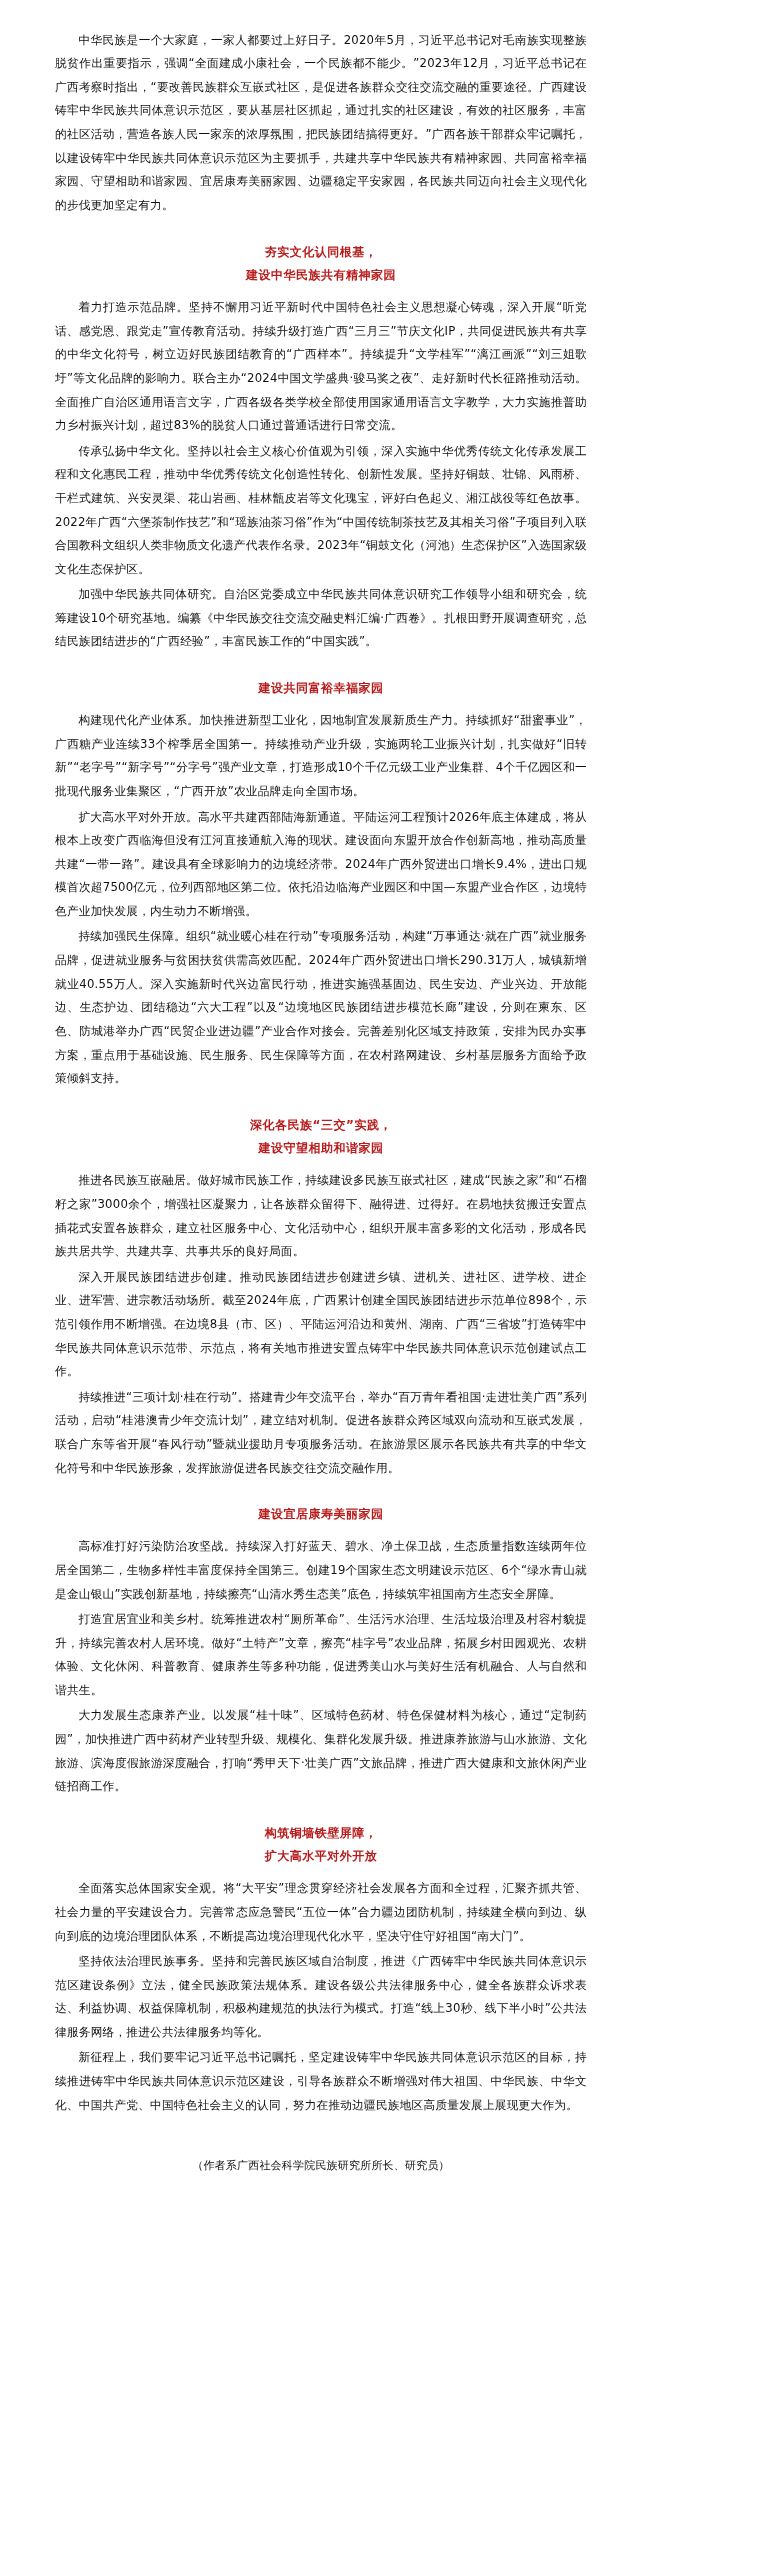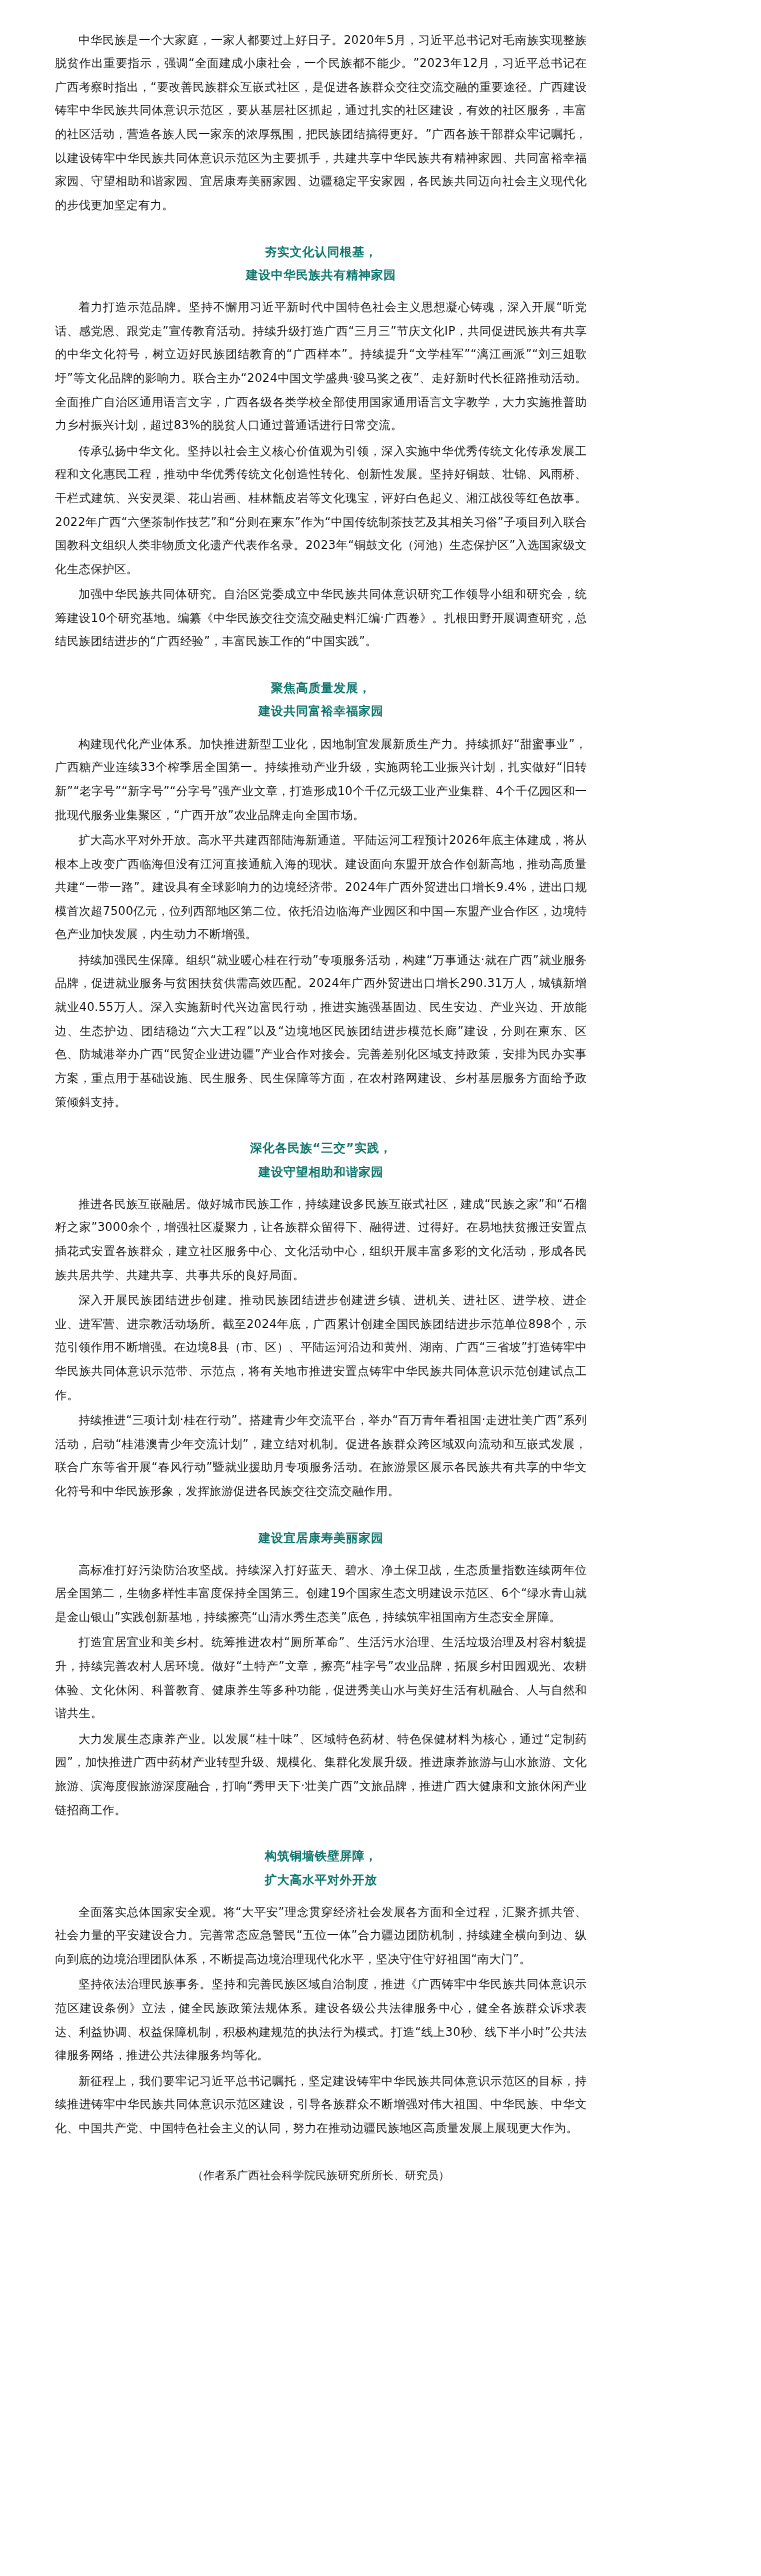--- a/index.html
+++ b/index.html
@@ -29,54 +29,53 @@
     letter-spacing: 0.2px;
     color: #111111;
   }
   .section-head {
     text-align: center;
     font-weight: bold;
     font-size: 12px;
     line-height: 1.95;
     margin: 23px 0 8.8px 0;
     letter-spacing: 0.5px;
-    color: #0f766e;
+    color: #b91c1c;
   }
   .section-head .l1,
   .section-head .l2 {
     display: block;
   }
   .spacer-top { height: 3.5px; }
   .signature {
     text-align: center;
     font-size: 11px;
-    margin-top: 27px;
+    margin-top: 41px;
     color: #111111;
     letter-spacing: 0.2px;
   }
 </style>
 </head>
 <body>
 
 <div class="page">
 
   <div class="spacer-top"></div>
 
   <p class="para">中华民族是一个大家庭，一家人都要过上好日子。2020年5月，习近平总书记对毛南族实现整族脱贫作出重要指示，强调“全面建成小康社会，一个民族都不能少。”2023年12月，习近平总书记在广西考察时指出，“要改善民族群众互嵌式社区，是促进各族群众交往交流交融的重要途径。广西建设铸牢中华民族共同体意识示范区，要从基层社区抓起，通过扎实的社区建设，有效的社区服务，丰富的社区活动，营造各族人民一家亲的浓厚氛围，把民族团结搞得更好。”广西各族干部群众牢记嘱托，以建设铸牢中华民族共同体意识示范区为主要抓手，共建共享中华民族共有精神家园、共同富裕幸福家园、守望相助和谐家园、宜居康寿美丽家园、边疆稳定平安家园，各民族共同迈向社会主义现代化的步伐更加坚定有力。</p>
 
   <div class="section-head">
     <span class="l1">夯实文化认同根基，</span>
     <span class="l2">建设中华民族共有精神家园</span>
   </div>
   <p class="para">着力打造示范品牌。坚持不懈用习近平新时代中国特色社会主义思想凝心铸魂，深入开展“听党话、感党恩、跟党走”宣传教育活动。持续升级打造广西“三月三”节庆文化IP，共同促进民族共有共享的中华文化符号，树立迈好民族团结教育的“广西样本”。持续提升“文学桂军”“漓江画派”“刘三姐歌圩”等文化品牌的影响力。联合主办“2024中国文学盛典·骏马奖之夜”、走好新时代长征路推动活动。全面推广自治区通用语言文字，广西各级各类学校全部使用国家通用语言文字教学，大力实施推普助力乡村振兴计划，超过83%的脱贫人口通过普通话进行日常交流。</p>
-  <p class="para">传承弘扬中华文化。坚持以社会主义核心价值观为引领，深入实施中华优秀传统文化传承发展工程和文化惠民工程，推动中华优秀传统文化创造性转化、创新性发展。坚持好铜鼓、壮锦、风雨桥、干栏式建筑、兴安灵渠、花山岩画、桂林甑皮岩等文化瑰宝，评好白色起义、湘江战役等红色故事。2022年广西“六堡茶制作技艺”和“分则在柬东”作为“中国传统制茶技艺及其相关习俗”子项目列入联合国教科文组织人类非物质文化遗产代表作名录。2023年“铜鼓文化（河池）生态保护区”入选国家级文化生态保护区。</p>
+  <p class="para">传承弘扬中华文化。坚持以社会主义核心价值观为引领，深入实施中华优秀传统文化传承发展工程和文化惠民工程，推动中华优秀传统文化创造性转化、创新性发展。坚持好铜鼓、壮锦、风雨桥、干栏式建筑、兴安灵渠、花山岩画、桂林甑皮岩等文化瑰宝，评好白色起义、湘江战役等红色故事。2022年广西“六堡茶制作技艺”和“瑶族油茶习俗”作为“中国传统制茶技艺及其相关习俗”子项目列入联合国教科文组织人类非物质文化遗产代表作名录。2023年“铜鼓文化（河池）生态保护区”入选国家级文化生态保护区。</p>
   <p class="para">加强中华民族共同体研究。自治区党委成立中华民族共同体意识研究工作领导小组和研究会，统筹建设10个研究基地。编纂《中华民族交往交流交融史料汇编·广西卷》。扎根田野开展调查研究，总结民族团结进步的“广西经验”，丰富民族工作的“中国实践”。</p>
 
   <div class="section-head">
-    <span class="l1">聚焦高质量发展，</span>
     <span class="l2">建设共同富裕幸福家园</span>
   </div>
   <p class="para">构建现代化产业体系。加快推进新型工业化，因地制宜发展新质生产力。持续抓好“甜蜜事业”，广西糖产业连续33个榨季居全国第一。持续推动产业升级，实施两轮工业振兴计划，扎实做好“旧转新”“老字号”“新字号”“分字号”强产业文章，打造形成10个千亿元级工业产业集群、4个千亿园区和一批现代服务业集聚区，“广西开放”农业品牌走向全国市场。</p>
   <p class="para">扩大高水平对外开放。高水平共建西部陆海新通道。平陆运河工程预计2026年底主体建成，将从根本上改变广西临海但没有江河直接通航入海的现状。建设面向东盟开放合作创新高地，推动高质量共建“一带一路”。建设具有全球影响力的边境经济带。2024年广西外贸进出口增长9.4%，进出口规模首次超7500亿元，位列西部地区第二位。依托沿边临海产业园区和中国—东盟产业合作区，边境特色产业加快发展，内生动力不断增强。</p>
   <p class="para">持续加强民生保障。组织“就业暖心桂在行动”专项服务活动，构建“万事通达·就在广西”就业服务品牌，促进就业服务与贫困扶贫供需高效匹配。2024年广西外贸进出口增长290.31万人，城镇新增就业40.55万人。深入实施新时代兴边富民行动，推进实施强基固边、民生安边、产业兴边、开放能边、生态护边、团结稳边“六大工程”以及“边境地区民族团结进步模范长廊”建设，分则在柬东、区色、防城港举办广西“民贸企业进边疆”产业合作对接会。完善差别化区域支持政策，安排为民办实事方案，重点用于基础设施、民生服务、民生保障等方面，在农村路网建设、乡村基层服务方面给予政策倾斜支持。</p>
 
   <div class="section-head">
     <span class="l1">深化各民族“三交”实践，</span>
     <span class="l2">建设守望相助和谐家园</span>
   </div>

